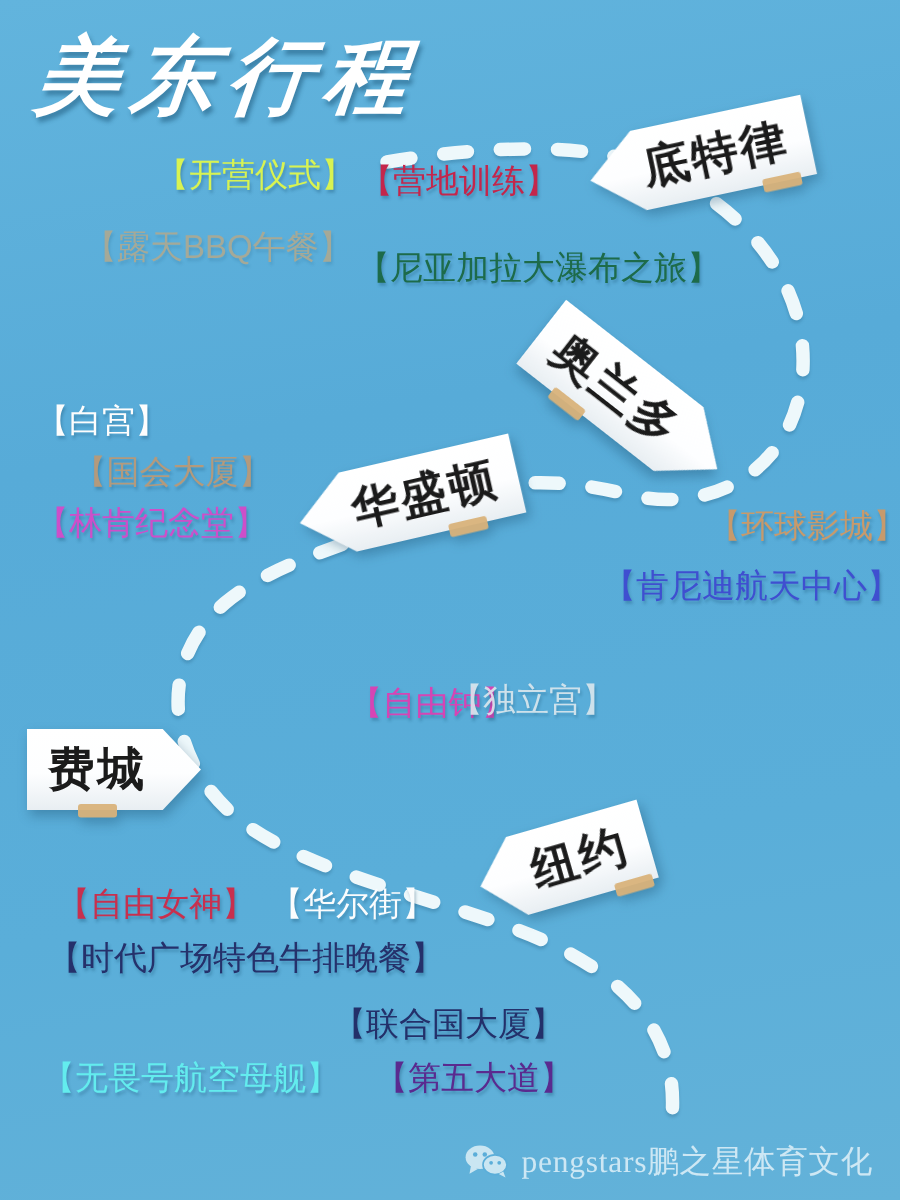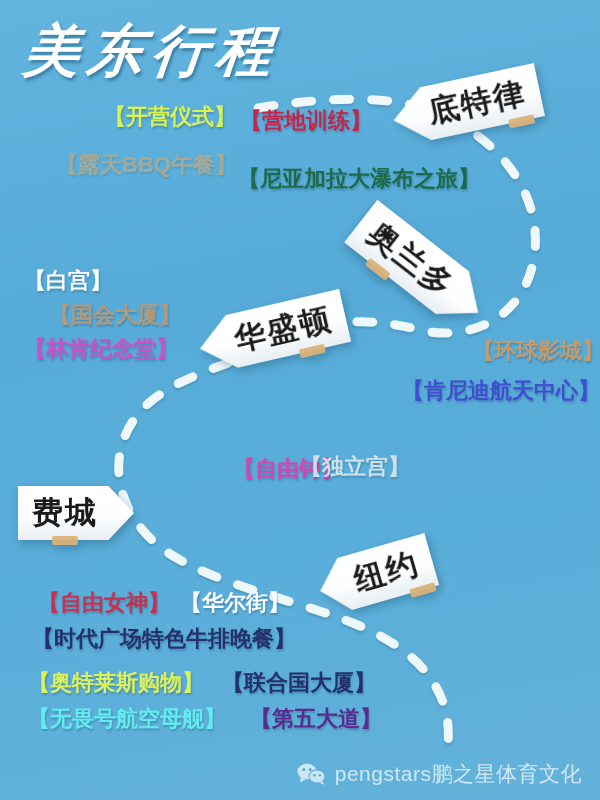--- a/index.html
+++ b/index.html
@@ -108,21 +108,21 @@
   #banner-orlando .nub    { left: 30px; }
   #banner-washington .nub { left: 96px; }
   #banner-philly .nub     { left: 34px; }
   #banner-newyork .nub    { left: 86px; }
 
   
   .item {
     position: absolute;
     font-family: "Liberation Sans", "DejaVu Sans", sans-serif;
     font-size: 22px;
-    font-weight: 700;
+    font-weight: 400;
     white-space: nowrap;
     letter-spacing: 0px;
     text-shadow: 1px 2px 2px rgba(18,70,104,0.30);
   }
 
   
   #it-open      { left: 104px; top: 102px;  color: #d8f352; }
   #it-camp      { left: 240px; top: 106px;  color: #c4264b; }
   #it-bbq       { left: 56px;  top: 150px;  color: #e8a55c; opacity: 0.52; }
   #it-niagara   { left: 238px; top: 164px;  color: #1d6b4a; }
@@ -153,21 +153,21 @@
   .watermark {
     position: absolute;
     right: 18px;
     bottom: 12px;
     display: flex;
     align-items: center;
     gap: 9px;
     opacity: 0.75;
   }
   .watermark .wm-text {
-    font-family: Liberation Sans, sans-serif;
+    font-family: Liberation Serif, serif;
     font-size: 21px;
     color: #f2fafd;
     letter-spacing: 0.5px;
     white-space: nowrap;
   }
   .wechat-icon { display: block; }
 </style>
 </head>
 <body>
 
@@ -233,21 +233,20 @@
 
   <div class="item" id="it-universal">【环球影城】</div>
   <div class="item" id="it-kennedy">【肯尼迪航天中心】</div>
 
   <div class="item" id="it-bell">【自由钟】</div>
   <div class="item" id="it-indep">【独立宫】</div>
 
   <div class="item" id="it-liberty">【自由女神】</div>
   <div class="item" id="it-wall">【华尔街】</div>
   <div class="item" id="it-times">【时代广场特色牛排晚餐】</div>
-  <div class="item" id="it-outlets">【奥特莱斯购物】</div>
   <div class="item" id="it-un">【联合国大厦】</div>
   <div class="item" id="it-intrepid">【无畏号航空母舰】</div>
   <div class="item" id="it-fifth">【第五大道】</div>
 
   <div class="watermark">
     <svg class="wechat-icon" width="30" height="24" viewBox="0 0 30 24" xmlns="http://www.w3.org/2000/svg">
       <ellipse cx="11" cy="9.5" rx="9.6" ry="7.8" fill="#eef8fb"></ellipse>
       <polygon points="5,15 4,20.5 9.5,17.4" fill="#eef8fb"></polygon>
       <circle cx="7.8" cy="7.6" r="1.5" fill="#5aaed9"></circle>
       <circle cx="14.2" cy="7.6" r="1.5" fill="#5aaed9"></circle>

